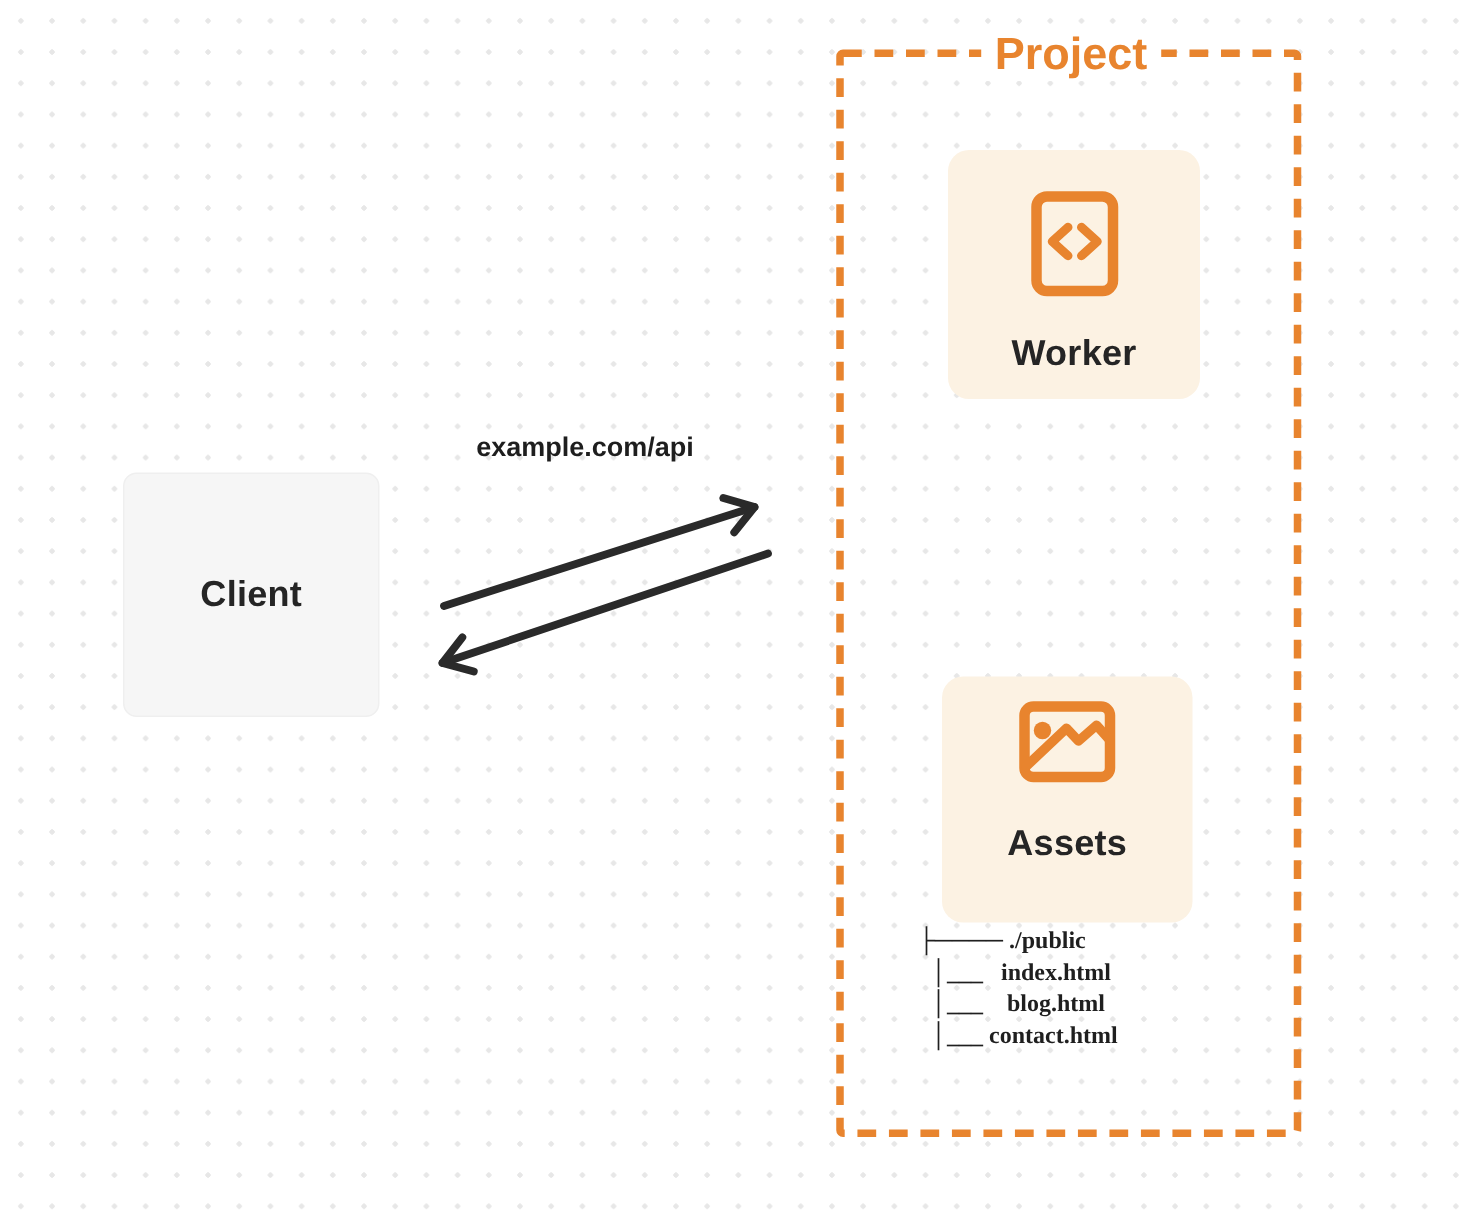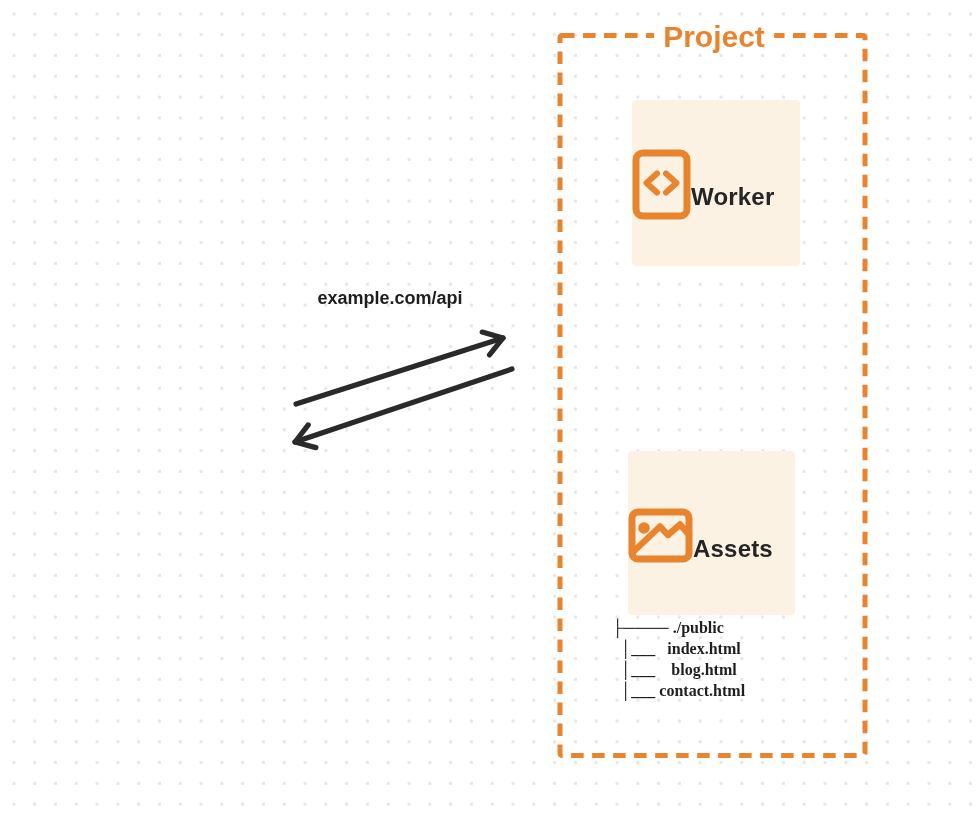--- a/index.html
+++ b/index.html
@@ -32,25 +32,25 @@
     font-size:18px; font-weight:700; color:#1E1E1E; white-space:nowrap;
   }
 
   .project-title {
     position:absolute; left:714px; top:20px; transform:translateX(-50%);
     background:#ffffff; padding:0 9px;
     font-size:30px; font-weight:700; color:#E8842E; white-space:nowrap;
   }
 
   .card {
-    position:absolute; background:#FCF2E3; border-radius:4px;
-    display:flex; flex-direction:row; align-items:center;
+    position:absolute; background:#FCF2E3; border-radius:14px;
+    display:flex; flex-direction:column; align-items:center;
   }
   .card.worker { left:632px; top:100px; width:168px; height:166px; padding-top:27px; }
-  .card.assets { left:628px; top:451px; width:167px; height:164px; padding-top:32px; }
+  .card.assets { left:628px; top:451px; width:167px; height:164px; padding-top:16px; }
   .card.worker .icon-wrap { height:71px; margin-bottom:24px; }
   .card.assets .icon-wrap { height:55px; margin-bottom:27px; }
   .icon-wrap { display:flex; align-items:center; justify-content:center; }
 
   .tree {
     position:absolute; left:612px; top:617px; margin:0;
     font-family:Liberation Serif, serif;
     font-weight:700; font-size:16px; line-height:21px; color:#1F1F1F;
   }
 </style>
@@ -66,20 +66,23 @@
       </marker>
     </defs>
 
     <rect x="560" y="35.5" width="305" height="720" rx="2" stroke="#E8842E" stroke-width="5" stroke-dasharray="12.5 8.5"></rect>
 
     <line x1="296" y1="404" x2="503" y2="338" stroke="#2A2A2A" stroke-width="5.2" stroke-linecap="round" marker-end="url(#vhead)"></line>
 
     <line x1="512" y1="369" x2="295" y2="442" stroke="#2A2A2A" stroke-width="5.2" stroke-linecap="round" marker-end="url(#vhead)"></line>
   </svg>
 
+  <div class="client-box">
+    <span class="node-label">Client</span>
+  </div>
 
   <div class="route-label">example.com/api</div>
 
   <div class="project-title">Project</div>
 
   <div class="card worker">
     <span class="icon-wrap">
       <svg width="59" height="71" viewBox="0 0 59 71" fill="none">
         <rect x="4" y="4" width="51" height="63" rx="7" stroke="#E8842E" stroke-width="7"></rect>
         <polyline points="25,24.5 14.5,34 25,43.5" stroke="#E8842E" stroke-width="6" stroke-linecap="round" stroke-linejoin="round"></polyline>

